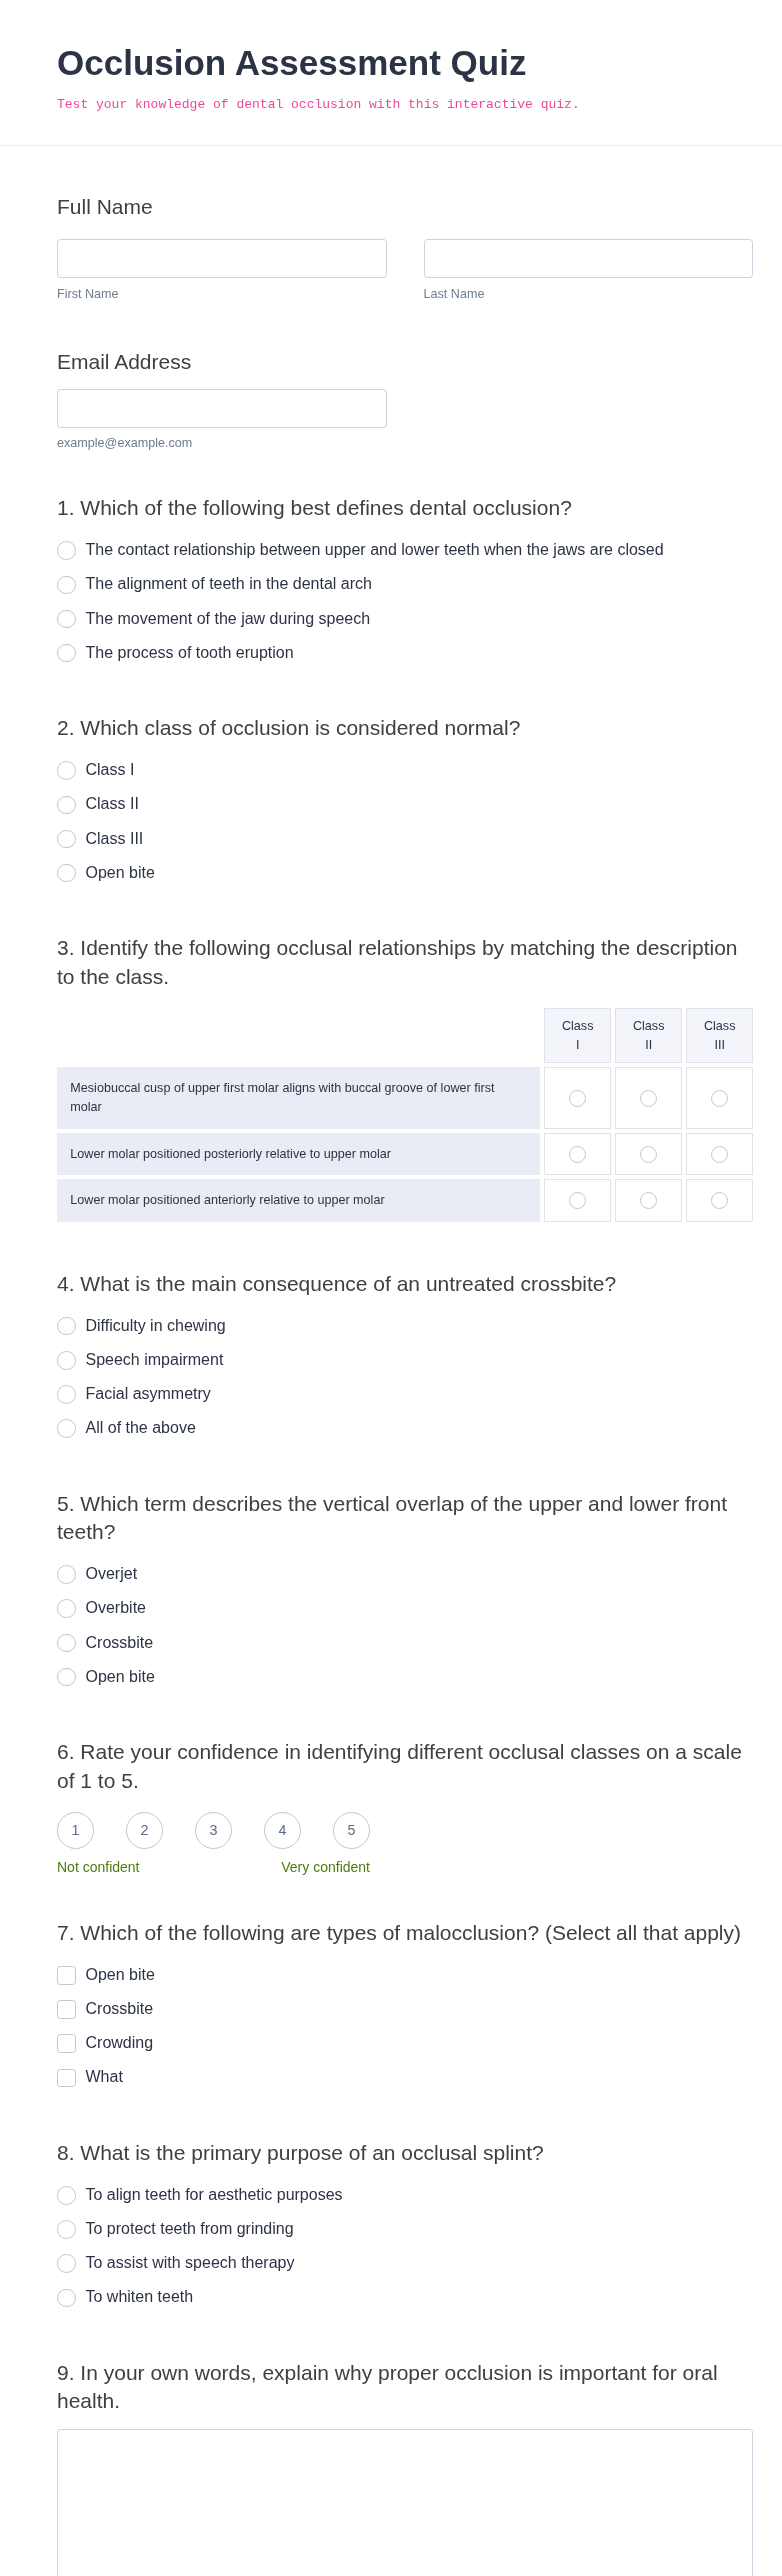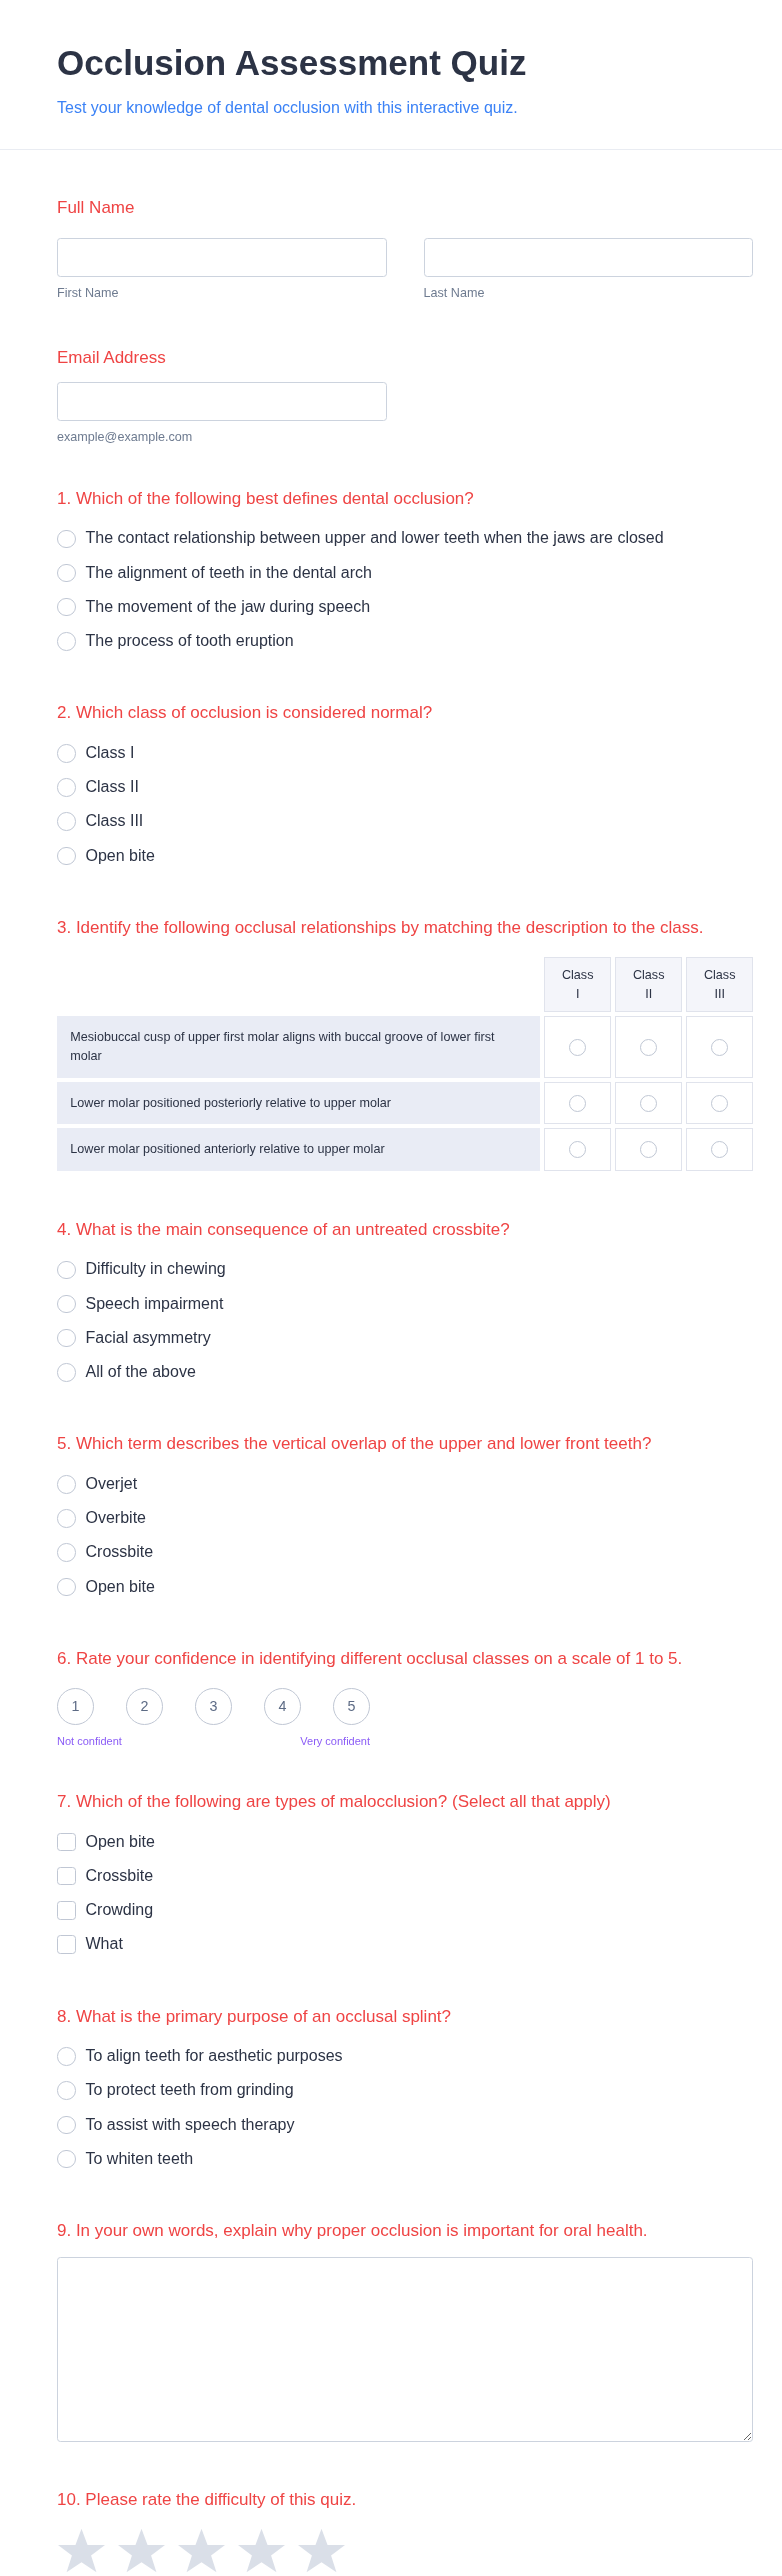--- a/index.html
+++ b/index.html
@@ -6,26 +6,26 @@
   html, body { margin: 0; padding: 0; }
   body {
     width: 783px;
     background: #ffffff;
     font-family: "Liberation Sans", sans-serif;
     color: #2c3345;
   }
   .form { padding-top: 42px; }
   .page-head { padding: 0 30px 0 57px; }
   h1.title { margin: 0; font-size: 35px; font-weight: 700; color: #2c3345; line-height: 1.2; }
-  p.subtitle { margin: 11.8px 0 0; font-size: 16px; color: #3b82f6; line-height: 1.45; }
+  p.subtitle { margin: 11.8px 0 0; font-size: 13px; color: #ec4899; line-height: 1.45; font-family: Liberation Mono, monospace; }
   .divider { border: none; border-top: 1.7px solid #e9ecf2; margin: 30px 0 0; }
   .content { padding: 0 30px 0 57px; }
 
   .field { margin-top: 47px; }
-  .q-label { display: block; font-size: 17px; font-weight: 500; color: #ef4444; line-height: 1.35; }
+  .q-label { display: block; font-size: 21px; font-weight: 500; color: #404040; line-height: 1.35; }
   .name-row { display: flex; gap: 37px; margin-top: 18.5px; }
   .sub-field { flex: 1; min-width: 0; }
   .text-input {
     width: 100%; height: 39px; border: 1.7px solid #ccd3de; border-radius: 3.4px;
     background: #fff; padding: 0 10px; font-size: 15px; color: #2c3345;
     font-family: inherit; outline: none;
   }
   .email-wrap { margin-top: 12.6px; width: 330px; }
   .sublabel { font-size: 12.6px; color: #6e7b90; margin-top: 8.4px; }
 
@@ -61,21 +61,21 @@
   .matrix .cell .radio { width: 17px; height: 17px; margin: 0 auto; display: block; }
 
   .scale { display: flex; gap: 32px; margin-top: 17px; }
   .scale-circle {
     width: 37px; height: 37px; border: 1.7px solid #c0c7d4; border-radius: 50%;
     display: flex; align-items: center; justify-content: center;
     font-size: 14.3px; color: #5d6b85; cursor: pointer; background: #fff;
   }
   .scale-labels {
     display: flex; justify-content: space-between; width: 313px;
-    margin-top: 10px; font-size: 11px; color: #8b5cf6;
+    margin-top: 10px; font-size: 14px; color: #4d7c0f;
   }
 
   textarea.long-text {
     width: 100%; height: 185px; margin-top: 13.5px; border: 1.7px solid #ccd3de;
     border-radius: 3.4px; resize: both; font-family: inherit; font-size: 15px;
     color: #2c3345; padding: 8.4px 10px; outline: none;
   }
 
   .stars { display: flex; gap: 11px; margin-top: 15px; }
   .star { cursor: pointer; line-height: 0; }

